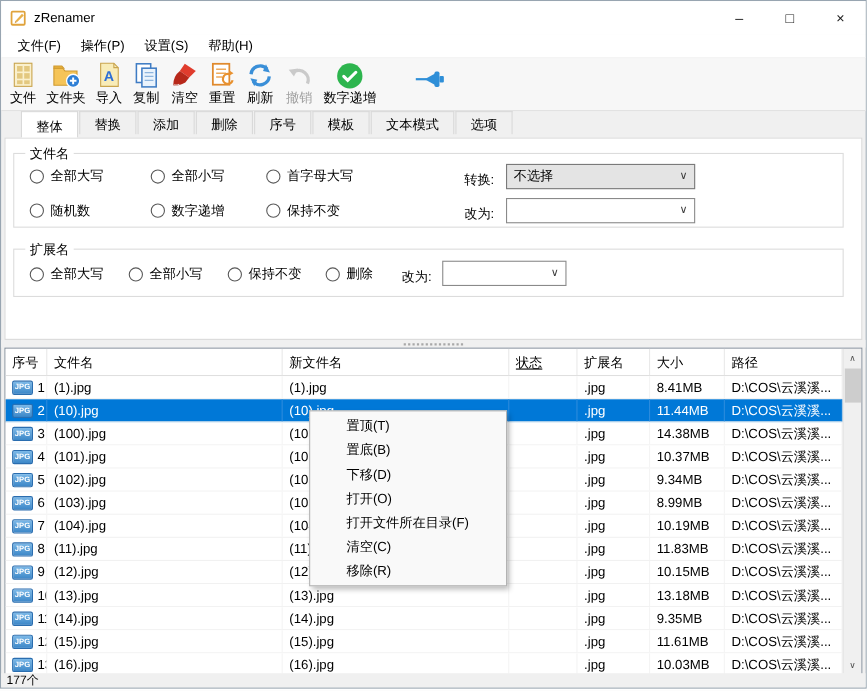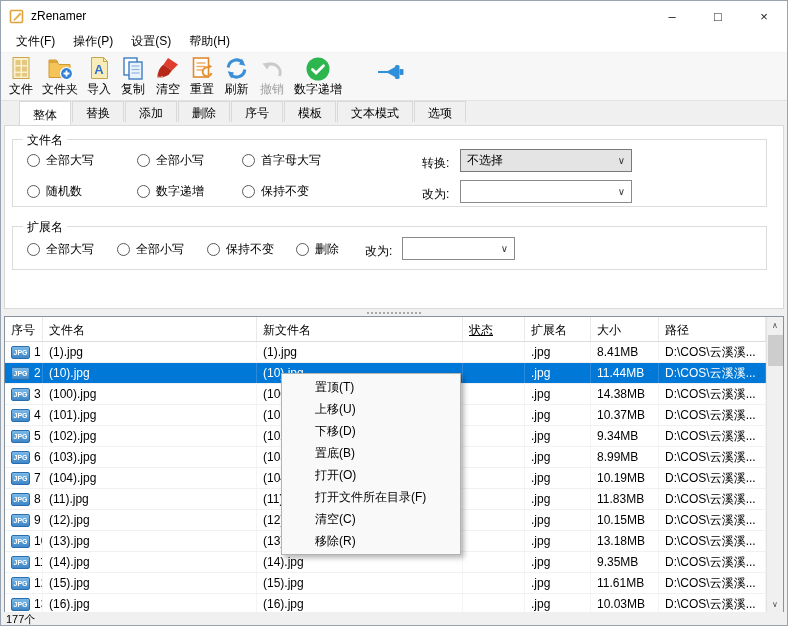--- a/index.html
+++ b/index.html
@@ -465,23 +465,22 @@
     </div>
     <div class="vscroll">
       <div class="scroll-arrow up">∧</div>
       <div class="scroll-thumb"></div>
       <div class="scroll-arrow down">∨</div>
     </div>
   </div>
 
   <div class="context-menu" id="ctxmenu">
       <div class="cm-item">置顶(T)</div>
-      <div class="cm-item">上移(U)</div>
+      <div class="cm-item">置底(B)</div>
       <div class="cm-item">下移(D)</div>
-      <div class="cm-item">置底(B)</div>
       <div class="cm-item">打开(O)</div>
       <div class="cm-item">打开文件所在目录(F)</div>
       <div class="cm-item">清空(C)</div>
       <div class="cm-item">移除(R)</div>
     </div>
 
   <div class="statusbar">
     <span>177个</span>
   </div>
 

